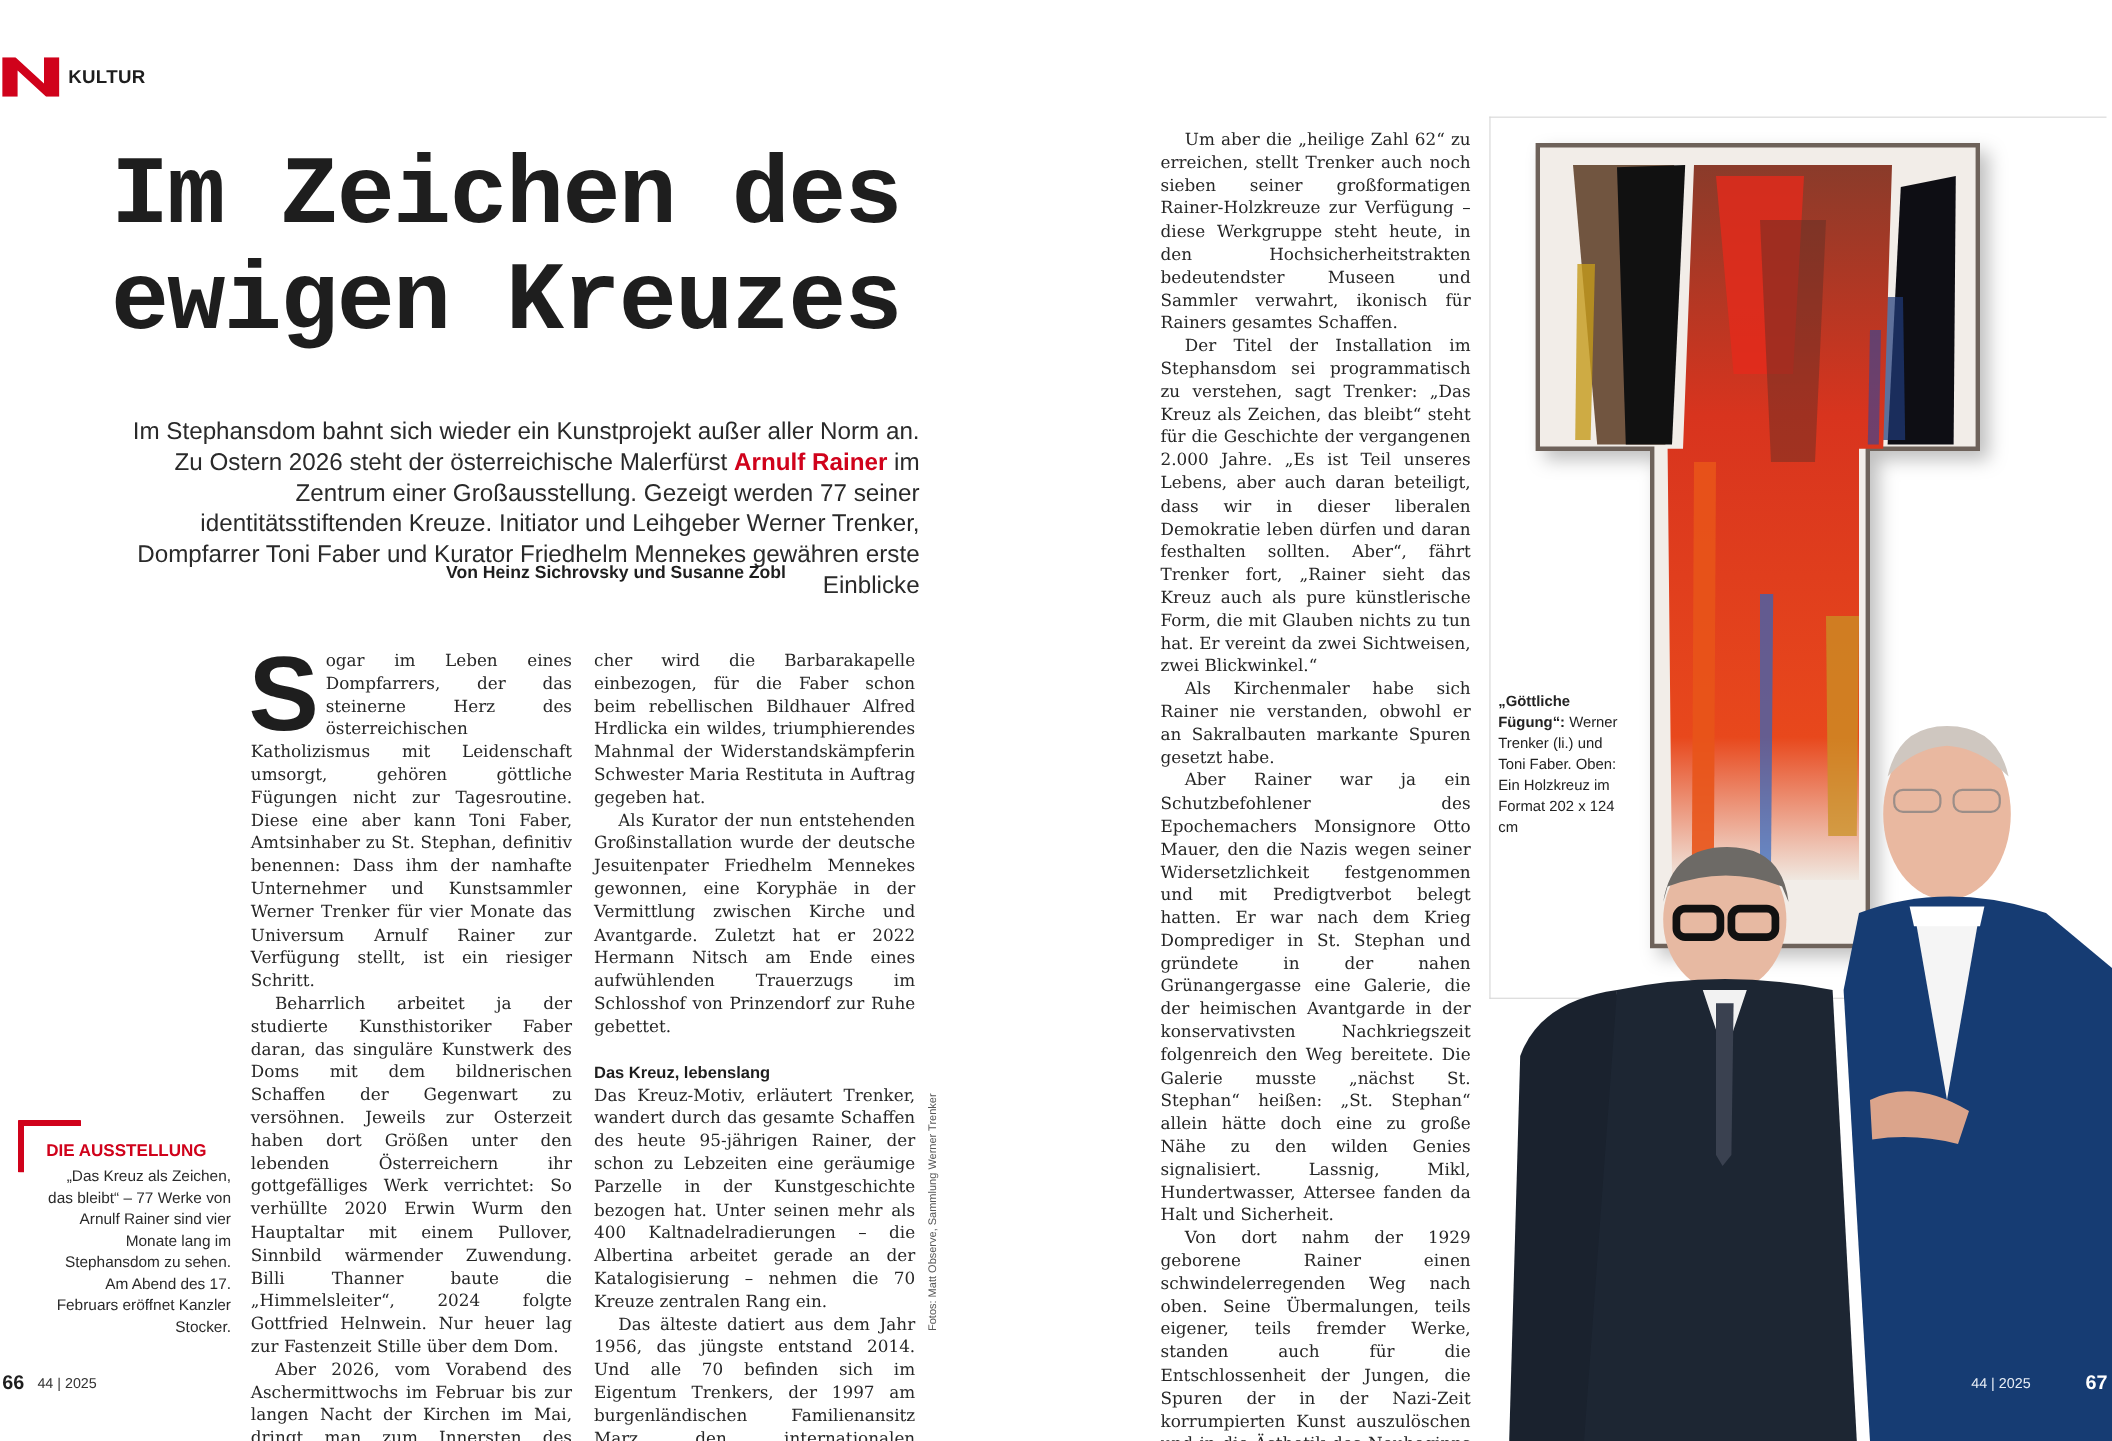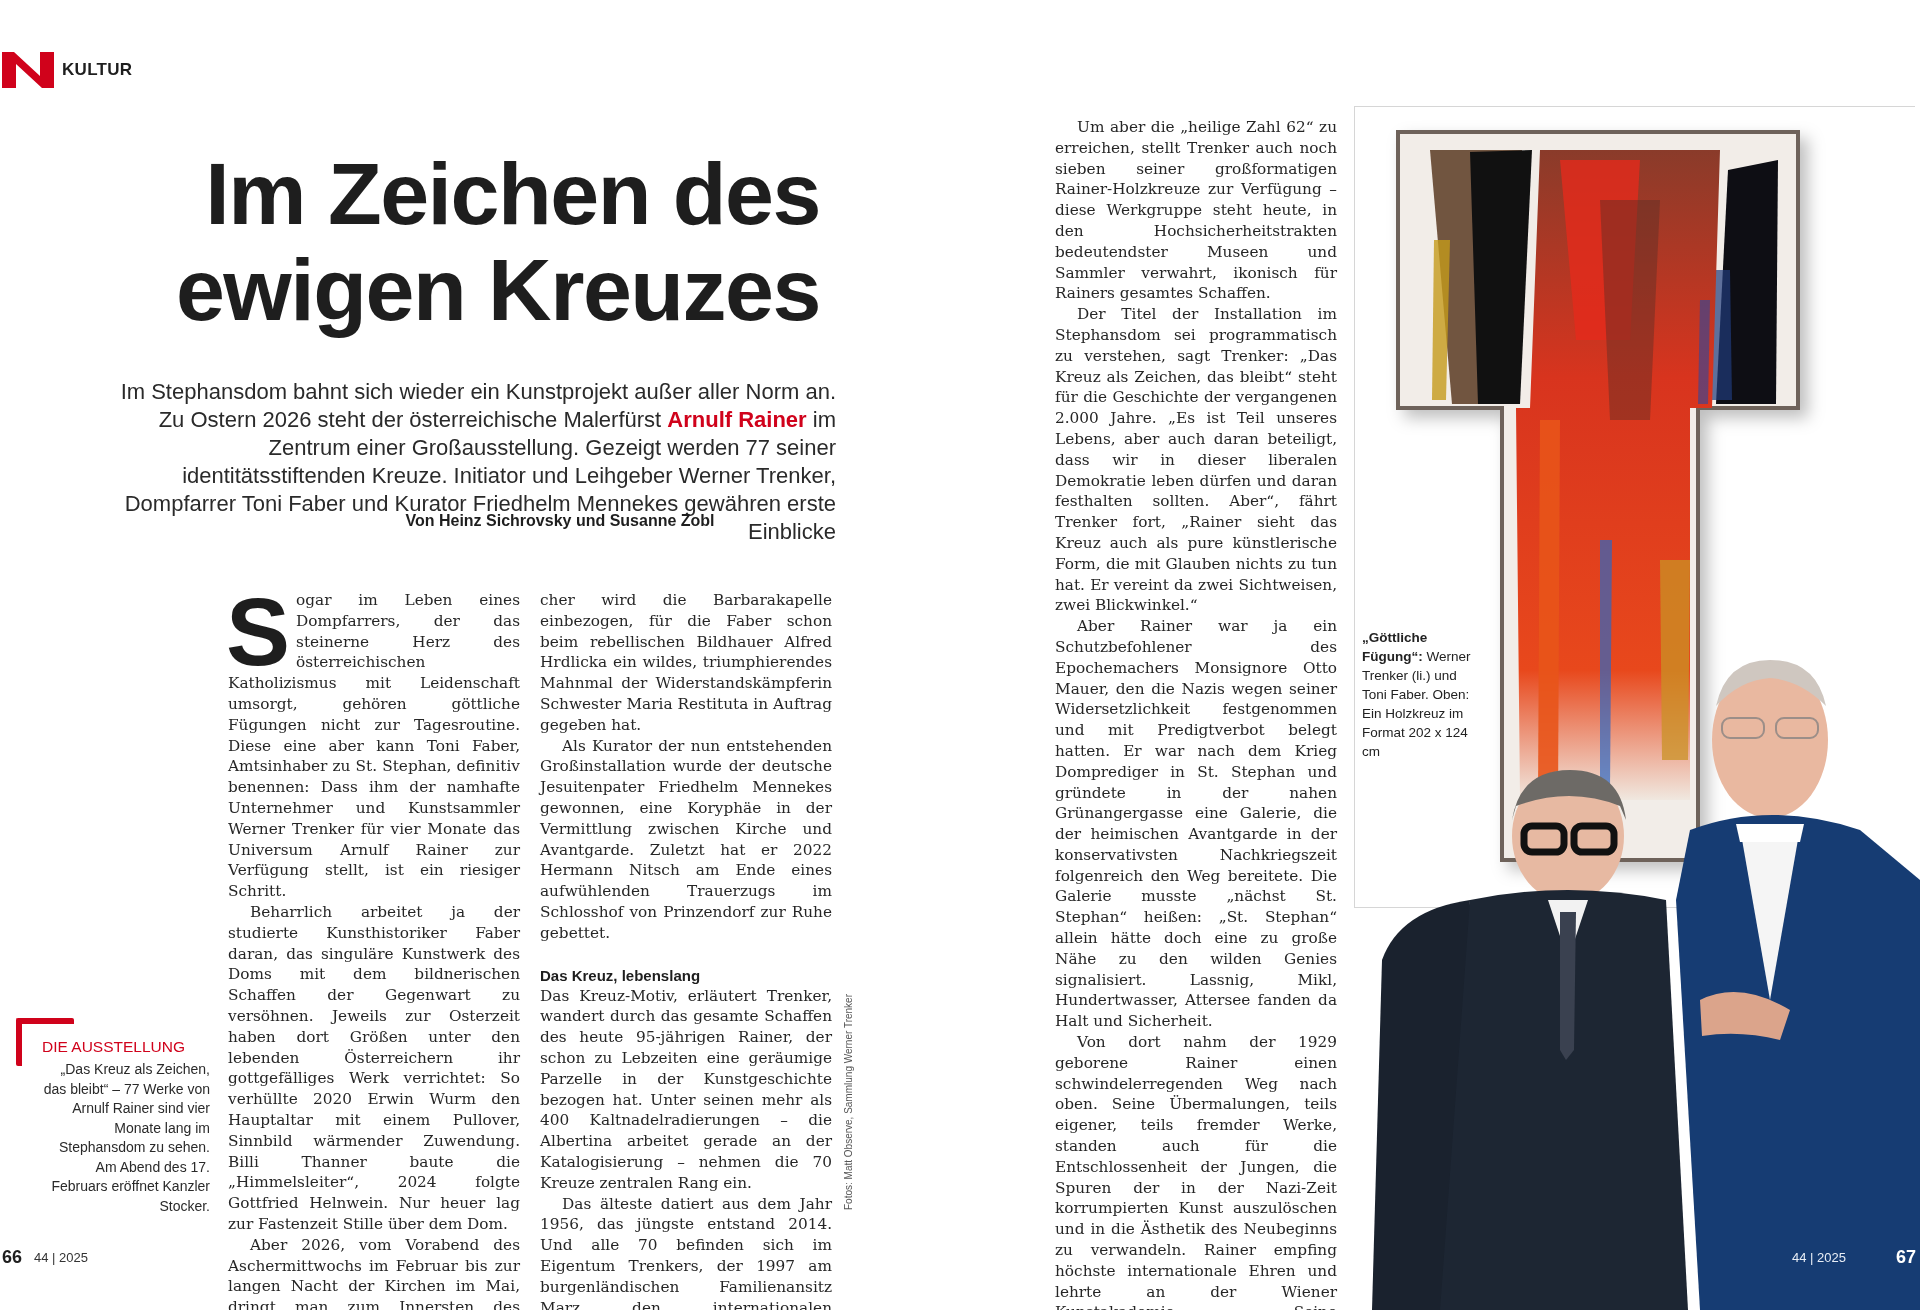--- a/index.html
+++ b/index.html
@@ -4,36 +4,36 @@
 <style>
   html,body{margin:0;padding:0;}
   body{width:1920px;height:1310px;background:#ffffff;position:relative;overflow:hidden;color:#1e1e1e;}
   .sans{font-family:"Liberation Sans","DejaVu Sans",sans-serif;}
   .serif{font-family:"DejaVu Serif","Liberation Serif",serif;}
 
   
   .logo{position:absolute;left:2px;top:52px;width:52px;height:36px;}
   .section-label{position:absolute;left:62px;top:60px;font-size:17px;font-weight:700;letter-spacing:0.3px;color:#1e1e1e;}
 
-  .headline{position:absolute;left:100px;top:146px;width:720px;text-align:right;font-size:88px;line-height:96px;font-weight:700;letter-spacing:-1.5px;color:#1e1e1e;margin:0;}
+  .headline{position:absolute;left:100px;top:132px;width:720px;text-align:center;font-size:88px;line-height:96px;font-weight:700;letter-spacing:-1.5px;color:#1e1e1e;margin:0;font-family:Liberation Mono, monospace;}
   .lede{position:absolute;left:80px;top:362px;width:740px;text-align:right;font-size:22px;line-height:28px;color:#2a2a2a;margin:16px;}
   .lede .hl{color:#d0021b;font-weight:700;}
   .byline{position:absolute;left:300px;top:512px;width:520px;text-align:center;font-size:16px;font-weight:700;color:#1e1e1e;}
 
   
   .col{position:absolute;font-size:15.3px;line-height:20.8px;text-align:justify;color:#262626;hyphens:manual;}
   .col p{margin:0;}
   .col p.ind{text-indent:22px;}
   .col1{left:228px;top:590px;width:292px;}
   .col2{left:540px;top:590px;width:292px;}
   .col3{left:1055px;top:117px;width:282px;}
   .dropcap{float:left;font-family:"Liberation Sans",sans-serif;font-weight:700;font-size:96px;line-height:76px;margin:4px 6px 0 -2px;color:#1e1e1e;}
   .subhead{font-family:"Liberation Sans",sans-serif;font-weight:700;font-size:15px;line-height:20px;margin-top:22px !important;color:#1e1e1e;}
   .info-bracket{position:absolute;left:16px;top:1018px;width:52px;height:42px;border-left:6px solid #d0021b;border-top:6px solid #d0021b;border-radius:2px;}
-  .info-title{position:absolute;left:42px;top:1038px;font-size:15.5px;font-weight:400;color:#d0021b;}
+  .info-title{position:absolute;left:42px;top:1038px;font-size:15.5px;font-weight:700;color:#d0021b;}
   .info-text{position:absolute;left:42px;top:1060px;width:168px;font-size:14px;line-height:19.5px;color:#2a2a2a;text-align:right;}
 
   .credit{position:absolute;left:843px;top:1210px;transform:rotate(-90deg);transform-origin:0 0;font-size:10px;color:#555;white-space:nowrap;}
 
   
   .photo-frame{position:absolute;left:1354px;top:106px;width:560px;height:800px;border:1px solid #d6d6d6;border-right:none;background:#fff;}
   .cross{position:absolute;left:0;top:0;}
   .caption{position:absolute;left:1362px;top:628px;width:110px;font-size:13.5px;line-height:19px;color:#222;}
   .caption b{font-weight:700;}
 
@@ -72,20 +72,21 @@
 
 <div class="info-bracket"></div>
 <div class="info-title sans">DIE AUSSTELLUNG</div>
 <div class="info-text sans">„Das Kreuz als Zeichen, das bleibt“ – 77 Werke von Arnulf Rainer sind vier Monate lang im Stephansdom zu sehen. Am Abend des 17. Februars eröffnet Kanzler Stocker.</div>
 
 <div class="credit sans">Fotos: Matt Observe, Sammlung Werner Trenker</div>
 
 <div class="col col3 serif">
   <p class="ind">Um aber die „heilige Zahl 62“ zu erreichen, stellt Trenker auch noch sieben seiner großformatigen Rainer-Holzkreuze zur Verfügung – diese Werkgruppe steht heute, in den Hochsicherheitstrakten bedeutendster Museen und Sammler verwahrt, ikonisch für Rainers gesamtes Schaffen.</p>
   <p class="ind">Der Titel der Installation im Stephansdom sei programmatisch zu verstehen, sagt Trenker: „Das Kreuz als Zeichen, das bleibt“ steht für die Geschichte der vergangenen 2.000 Jahre. „Es ist Teil unseres Lebens, aber auch daran beteiligt, dass wir in dieser liberalen Demokratie leben dürfen und daran festhalten sollten. Aber“, fährt Trenker fort, „Rainer sieht das Kreuz auch als pure künstlerische Form, die mit Glauben nichts zu tun hat. Er vereint da zwei Sichtweisen, zwei Blickwinkel.“</p>
+  <p class="ind">Als Kirchenmaler habe sich Rainer nie verstanden, obwohl er an Sakralbauten markante Spuren gesetzt habe.</p>
   <p class="ind">Aber Rainer war ja ein Schutzbefohlener des Epochemachers Monsignore Otto Mauer, den die Nazis wegen seiner Widersetzlichkeit festgenommen und mit Predigtverbot belegt hatten. Er war nach dem Krieg Domprediger in St. Stephan und gründete in der nahen Grünangergasse eine Galerie, die der heimischen Avantgarde in der konservativsten Nachkriegszeit folgenreich den Weg bereitete. Die Galerie musste „nächst St. Stephan“ heißen: „St. Stephan“ allein hätte doch eine zu große Nähe zu den wilden Genies signalisiert. Lassnig, Mikl, Hundertwasser, Attersee fanden da Halt und Sicherheit.</p>
   <p class="ind">Von dort nahm der 1929 geborene Rainer einen schwindelerregenden Weg nach oben. Seine Übermalungen, teils eigener, teils fremder Werke, standen auch für die Entschlossenheit der Jungen, die Spuren der in der Nazi-Zeit korrumpierten Kunst auszulöschen und in die Ästhetik des Neubeginns zu verwandeln. Rainer empfing höchste internationale Ehren und lehrte an der Wiener Kunstakademie. Seine Einzelausstellung 1989 im New Yorker Guggenheim-Museum markierte eine bis dahin ungekannte Wahrnehmung österreichischer Gegenwartskunst.</p>
 
 </div>
 
 <div class="photo-frame"></div>
 <svg class="cross" width="1920" height="1310" viewBox="0 0 1920 1310" style="position:absolute;left:0;top:0;pointer-events:none;">
   <defs>
     <linearGradient id="redstream" x1="0" y1="0" x2="0" y2="1">
       <stop offset="0" stop-color="#8a3b2a"></stop>

